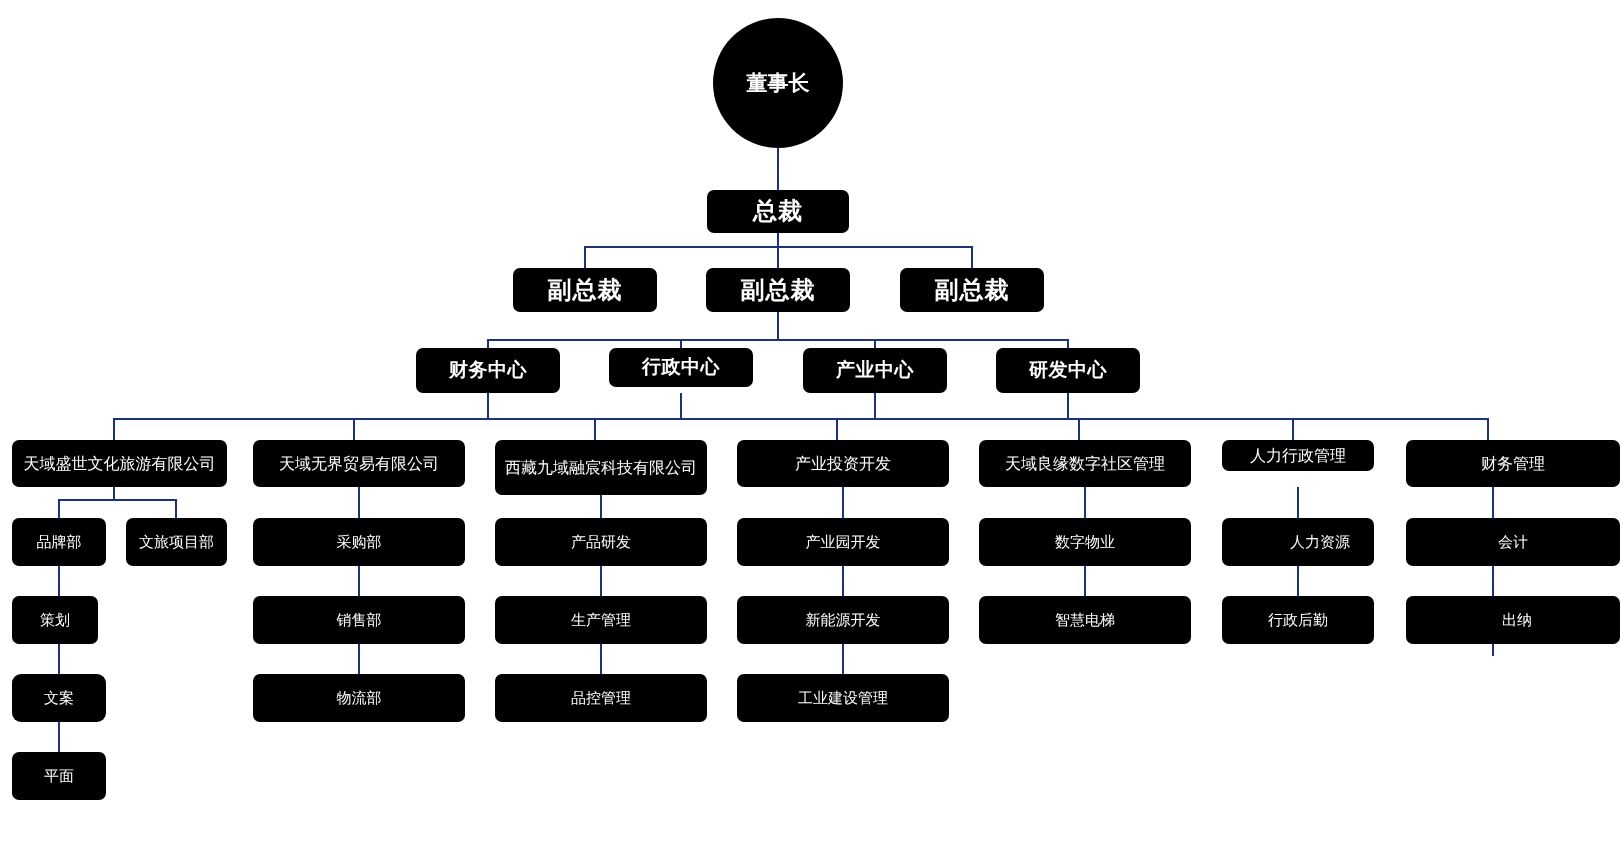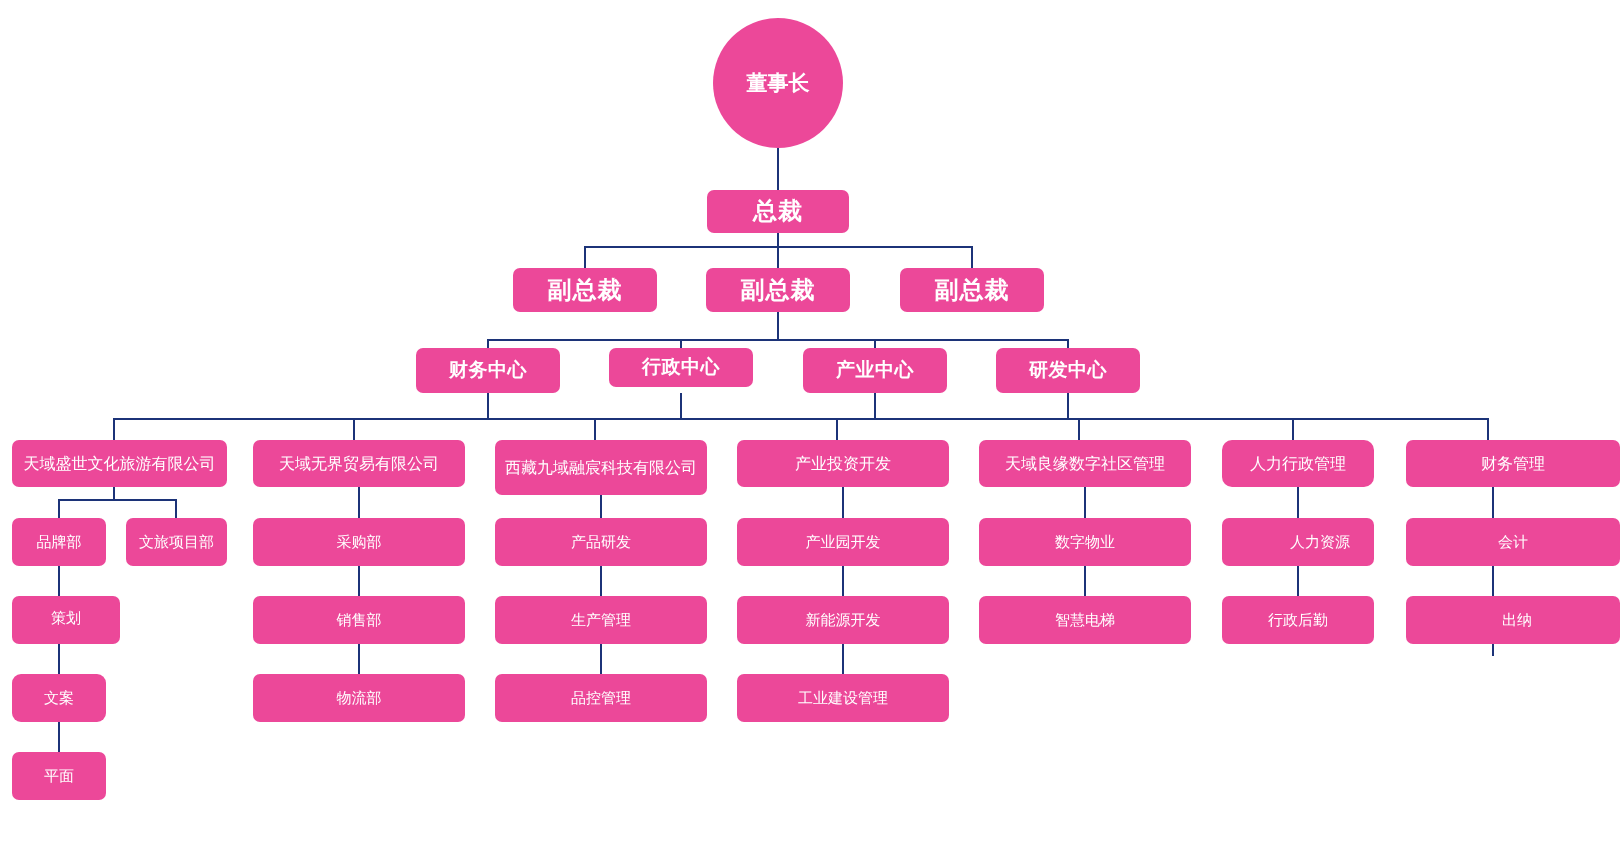--- a/index.html
+++ b/index.html
@@ -13,21 +13,21 @@
   #org-chart {
     position: relative;
     width: 1620px;
     height: 850px;
     background: #ffffff;
     overflow: hidden;
   }
   .node {
     position: absolute;
     box-sizing: border-box;
-    background: #ec4899;
+    background: #000000;
     color: #ffffff;
     display: flex;
     align-items: center;
     justify-content: center;
     text-align: center;
     line-height: 1.1;
     z-index: 2;
     white-space: nowrap;
   }
   .node.circle {
@@ -138,26 +138,26 @@
   <div class="node box lvl-center" style="left:416px; top:348px; width:144px; height:45px;">财务中心</div>
   <div class="node box lvl-center" style="left:609px; top:348px; width:144px; height:39px;">行政中心</div>
   <div class="node box lvl-center" style="left:803px; top:348px; width:144px; height:45px;">产业中心</div>
   <div class="node box lvl-center" style="left:996px; top:348px; width:144px; height:45px;">研发中心</div>
 
   <div class="node box lvl-company" style="left:12px; top:440px; width:215px; height:47px;">天域盛世文化旅游有限公司</div>
   <div class="node box lvl-company" style="left:253px; top:440px; width:212px; height:47px;">天域无界贸易有限公司</div>
   <div class="node box lvl-company" style="left:495px; top:440px; width:212px; height:55px;">西藏九域融宸科技有限公司</div>
   <div class="node box lvl-company" style="left:737px; top:440px; width:212px; height:47px;">产业投资开发</div>
   <div class="node box lvl-company" style="left:979px; top:440px; width:212px; height:47px;">天域良缘数字社区管理</div>
-  <div class="node box lvl-company" style="left:1222px; top:440px; width:152px; height:47px;border-radius:10px;">人力行政管理</div>
+  <div class="node box lvl-company" style="left:1222px; top:440px; width:152px; height:31px;">人力行政管理</div>
   <div class="node box lvl-company" style="left:1406px; top:440px; width:214px; height:47px;">财务管理</div>
 
   <div class="node box lvl-dept" style="left:12px; top:518px; width:94px; height:48px;">品牌部</div>
   <div class="node box lvl-dept" style="left:126px; top:518px; width:101px; height:48px;">文旅项目部</div>
-  <div class="node box lvl-dept" style="left:12px; top:596px; width:108px; height:48px;font-family:Liberation Mono, monospace;">策划</div>
+  <div class="node box lvl-dept" style="left:12px; top:596px; width:86px; height:48px;">策划</div>
   <div class="node box lvl-dept" style="left:12px; top:674px; width:94px; height:48px;border-radius:9px;">文案</div>
   <div class="node box lvl-dept" style="left:12px; top:752px; width:94px; height:48px;">平面</div>
 
   <div class="node box lvl-dept" style="left:253px; top:518px; width:212px; height:48px;">采购部</div>
   <div class="node box lvl-dept" style="left:253px; top:596px; width:212px; height:48px;">销售部</div>
   <div class="node box lvl-dept" style="left:253px; top:674px; width:212px; height:48px;">物流部</div>
 
   <div class="node box lvl-dept" style="left:495px; top:518px; width:212px; height:48px;">产品研发</div>
   <div class="node box lvl-dept" style="left:495px; top:596px; width:212px; height:48px;">生产管理</div>
   <div class="node box lvl-dept" style="left:495px; top:674px; width:212px; height:48px;">品控管理</div>

